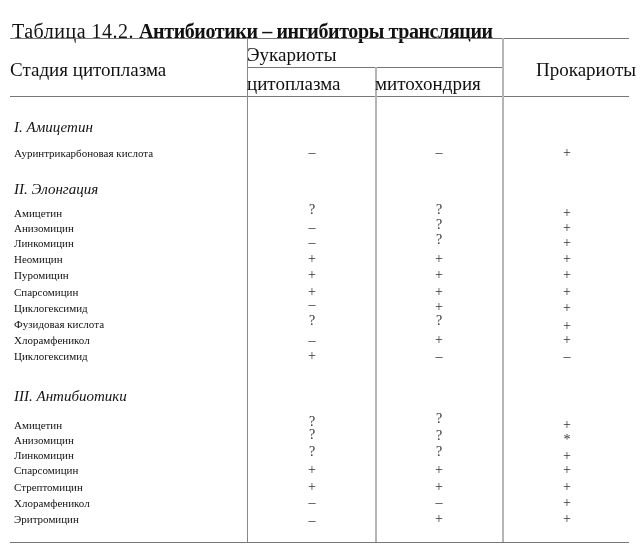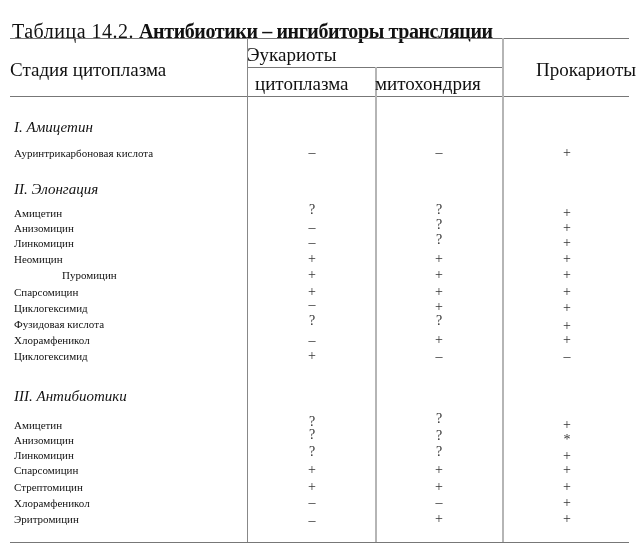--- a/index.html
+++ b/index.html
@@ -28,21 +28,21 @@
 <div class="hline" style="left:247px; top:67px; width:256px;"></div>
 <div class="hline" style="left:10px; top:96px; width:619px;"></div>
 <div class="hline" style="left:10px; top:542px; width:619px;"></div>
 
 <div class="vline first" style="left:247px; top:38px; height:504px;"></div>
 <div class="vline" style="left:375px; top:67px; height:475px;"></div>
 <div class="vline" style="left:502px; top:38px; height:504px;"></div>
 
 <div class="hdr" style="left:10px; width:237px; top:59px;">Стадия цитоплазма</div>
 <div class="hdr" style="left:247px; width:256px; top:44px;">Эукариоты</div>
-<div class="hdr" style="left:247px; width:128px; top:73px;padding-left:8px;">цитоплазма</div>
+<div class="hdr" style="left:247px; width:128px; top:73px;">цитоплазма</div>
 <div class="hdr" style="left:375px; width:108px; top:73px;">митохондрия</div>
 <div class="hdr" style="left:503px; width:126px; top:59px;margin-left:33px;">Прокариоты</div>
 
 <div class="row section" style="top:119px;">I. Амицетин</div>
 <div class="row" style="top:145px;">Ауринтрикарбоновая кислота</div>
 <div class="cell" style="left:292px; top:145px;">–</div>
 <div class="cell" style="left:419px; top:145px;">–</div>
 <div class="cell" style="left:547px; top:145px;">+</div>
 
 <div class="row section" style="top:181px;">II. Элонгация</div>
@@ -60,21 +60,21 @@
 <div class="row" style="top:235px;">Линкомицин</div>
 <div class="cell" style="left:292px; top:235px;">–</div>
 <div class="cell" style="left:419px; top:232px;">?</div>
 <div class="cell" style="left:547px; top:235px;">+</div>
 
 <div class="row" style="top:251px;">Неомицин</div>
 <div class="cell" style="left:292px; top:251px;">+</div>
 <div class="cell" style="left:419px; top:251px;">+</div>
 <div class="cell" style="left:547px; top:251px;">+</div>
 
-<div class="row" style="top:267px;margin-left:48px;">Пуромицин</div>
+<div class="row" style="top:267px;">Пуромицин</div>
 <div class="cell" style="left:292px; top:267px;">+</div>
 <div class="cell" style="left:419px; top:267px;">+</div>
 <div class="cell" style="left:547px; top:267px;">+</div>
 
 <div class="row" style="top:284px;">Спарсомицин</div>
 <div class="cell" style="left:292px; top:284px;">+</div>
 <div class="cell" style="left:419px; top:284px;">+</div>
 <div class="cell" style="left:547px; top:284px;">+</div>
 
 <div class="row" style="top:300px;">Циклогексимид</div>

